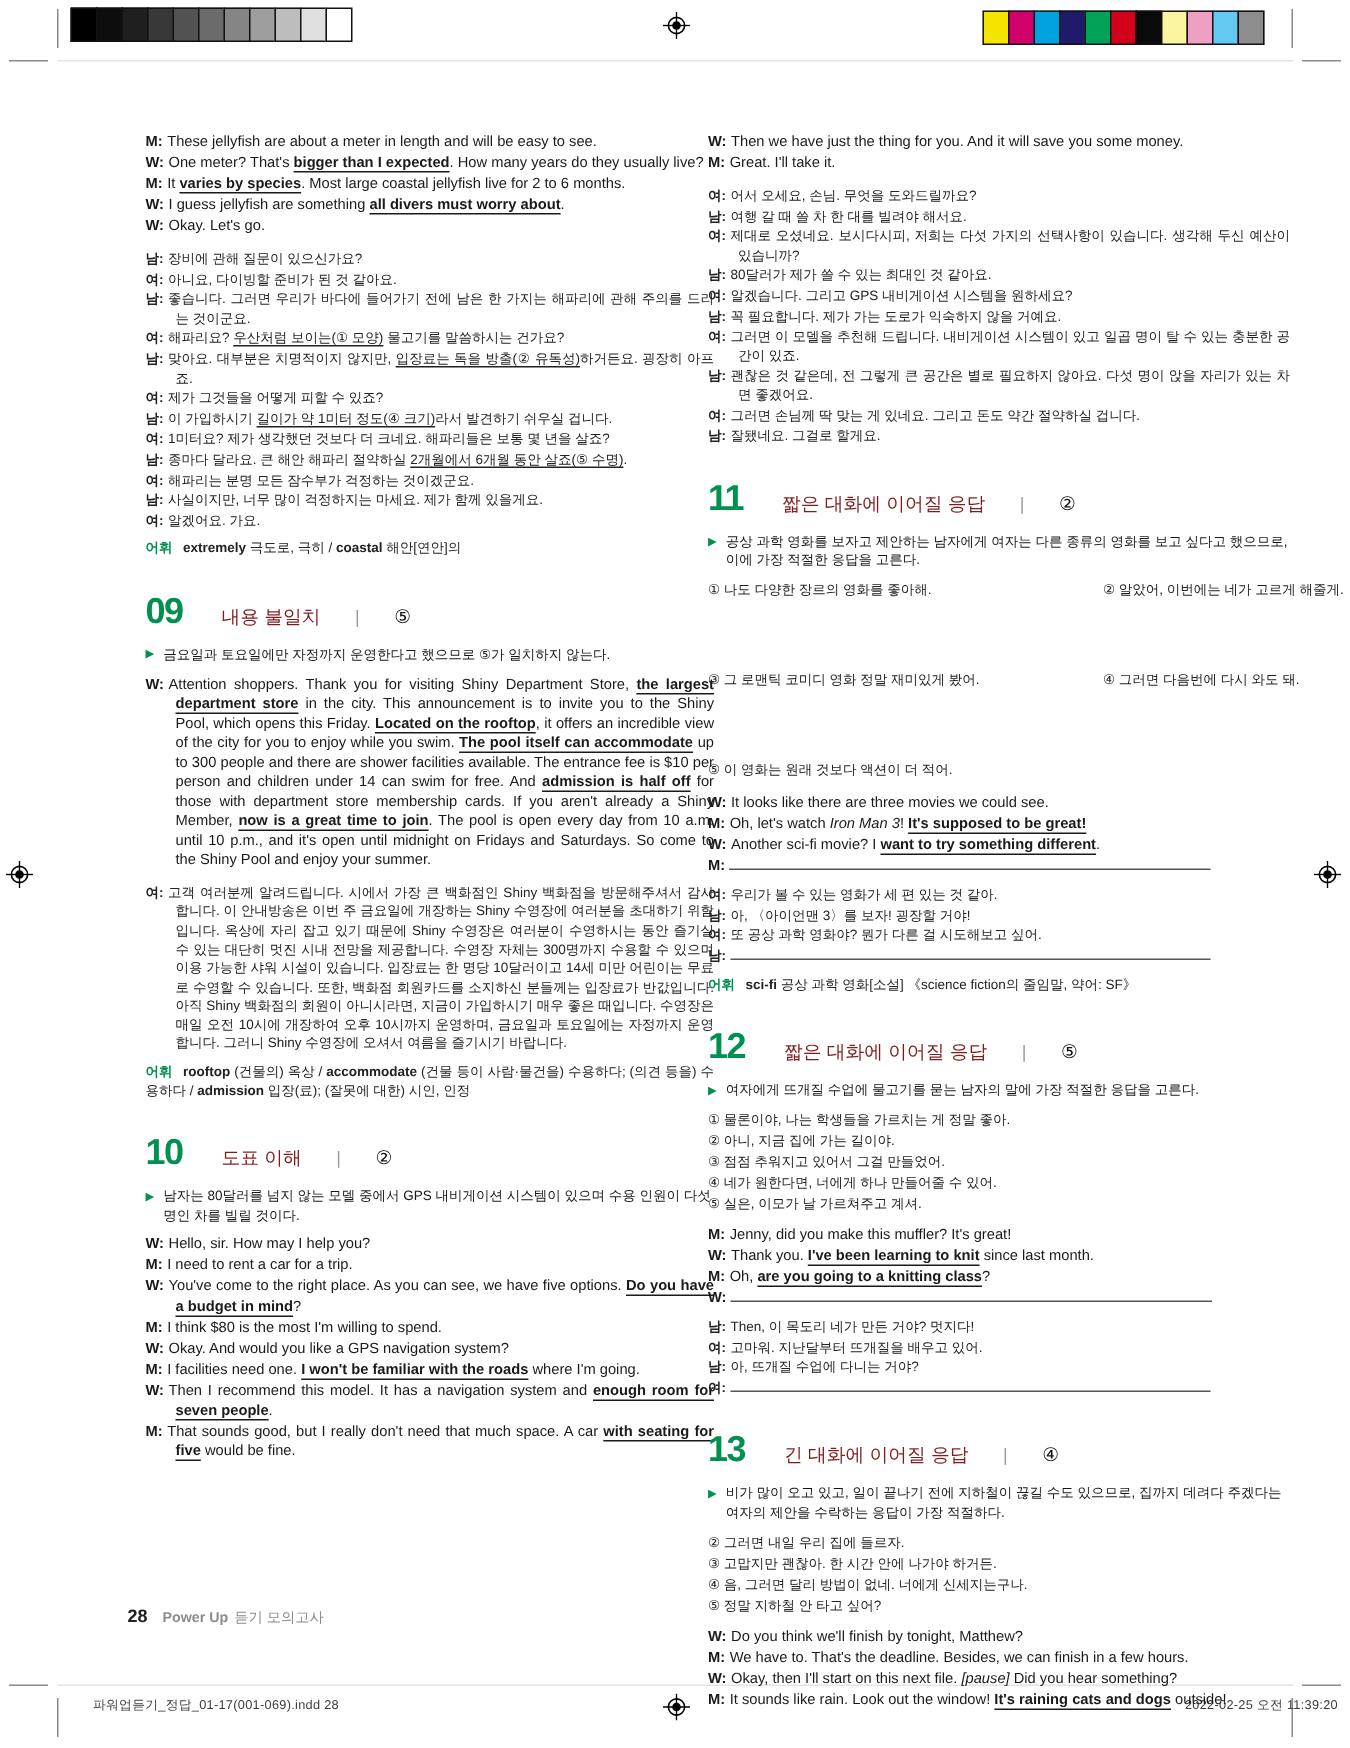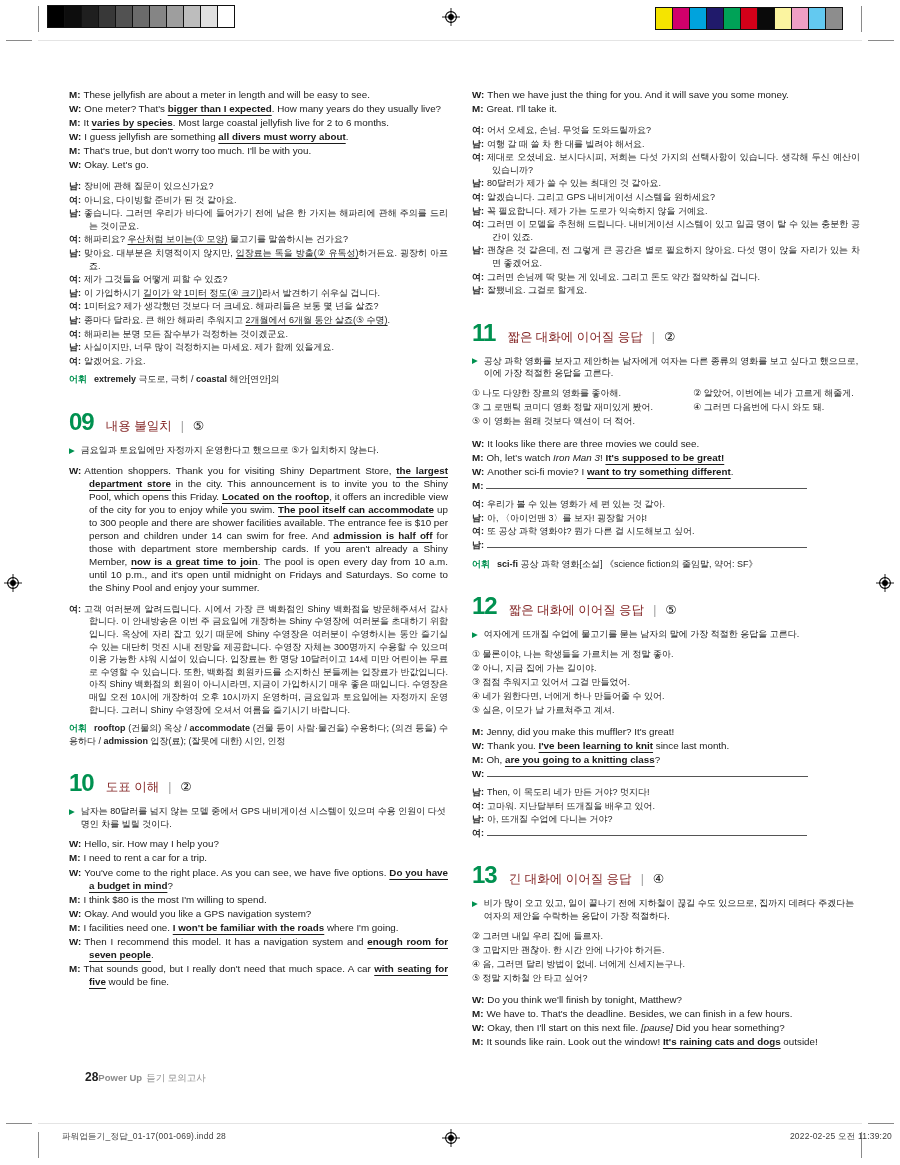--- a/index.html
+++ b/index.html
@@ -10,54 +10,54 @@
   }
   
   .bar{position:absolute;display:flex;}
   .sw{width:18px;height:23px;border:1px solid #111;margin-left:-1px;box-sizing:border-box;}
   .regmark{position:absolute;width:18px;height:18px;}
   .cm{position:absolute;background:#8a8a8a;}
   .page-edge{position:absolute;background:#e4e4e4;}
   .slug{position:absolute;font-size:8.5px;color:#3c3c3c;letter-spacing:.2px;white-space:nowrap;}
   
   .col{position:absolute;top:88px;}
-  .col-left{left:69px;width:379px;}
+  .col-left{left:97px;width:379px;}
   .col-right{left:472px;width:388px;}
   
   .dlg-en{font-size:9.8px;line-height:1.33;text-align:justify;}
   .dlg-ko{font-size:9px;line-height:1.4;text-align:justify;color:#222;}
   .dlg-line{padding-left:20px;text-indent:-20px;margin-bottom:1px;}
   .spk{font-weight:bold;margin-right:3px;}
   .s-p{}
   .s-b{font-weight:bold;}
   .s-i{font-style:italic;}
   .s-u{text-decoration:underline;text-underline-offset:2px;text-decoration-thickness:1px;}
   .s-bu{font-weight:bold;text-decoration:underline;text-underline-offset:2.5px;text-decoration-thickness:1px;}
   .s-bk{display:inline-block;width:87%;border-bottom:1px solid #555;height:.8em;text-indent:0;}
   .blk{margin-bottom:9px;}
   .blk-tight{margin-bottom:6px;}
   
   .vocab{font-size:9px;line-height:1.4;color:#222;text-align:justify;}
   .vlabel{color:#009150;font-weight:bold;margin-right:7px;}
   
   .sec{margin-top:22px;}
-  .sec-head{display:flex;align-items:baseline;margin-bottom:8px;}
+  .sec-head{display:flex;align-items:baseline;margin-bottom:8px;gap:14px;}
   .sec-num{color:#009150;font-size:24px;font-weight:bold;letter-spacing:-1px;margin-right:12px;}
   .sec-title{font-size:12.5px;font-weight:normal;color:#7f1d1d;}
   .sec-sep{color:#9a9a9a;margin:0 9px;font-size:12px;}
   .sec-ans{font-size:12.5px;color:#111;}
   .intro{display:flex;font-size:9px;line-height:1.4;color:#161616;margin-bottom:7px;}
   .intro-arrow{color:#009150;font-size:7.5px;margin:1.5px 6px 0 0;flex:0 0 auto;}
   
   .opts{font-size:9px;line-height:1.45;color:#222;margin-bottom:8px;}
-  .opts-grid{display:grid;grid-template-columns:56% 44%;column-gap:4px;}
+  .opts-grid{display:grid;grid-template-columns:56% 44%;column-gap:4px;gap:46px;}
   .opt{margin-bottom:1px;}
   
   .pgfoot{position:absolute;left:85px;top:1070px;display:flex;align-items:baseline;}
-  .pgnum{font-size:12px;font-weight:bold;color:#222;}
+  .pgnum{font-size:12px;font-weight:bold;color:#222;margin-right:10px;}
   .pgbrand{font-size:9.5px;font-weight:bold;color:#8b8b8b;margin-right:4px;}
   .pgrest{font-size:9.5px;color:#8b8b8b;}
 </style>
 </head>
 <body>
 
 <div class="bar" style="left:48px;top:5px;">
     <div class="sw" style="background: rgb(0, 0, 0);"></div>
     <div class="sw" style="background: rgb(13, 13, 13);"></div>
     <div class="sw" style="background: rgb(31, 31, 31);"></div>
@@ -123,33 +123,32 @@
 <div class="slug" style="left:62px;top:1131px;">파워업듣기_정답_01-17(001-069).indd   28</div>
 <div class="slug" style="right:8px;top:1131px;">2022-02-25   오전 11:39:20</div>
 
 <div class="col col-left">
 
   <div class="dlg-en blk">
       <div class="dlg-line"><span class="spk">M:</span><span class="s-p">These jellyfish are about a meter in length and will be easy to see.</span></div>
       <div class="dlg-line"><span class="spk">W:</span><span class="s-p">One meter? That's </span><span class="s-bu">bigger than I expected</span><span class="s-p">. How many years do they usually live?</span></div>
       <div class="dlg-line"><span class="spk">M:</span><span class="s-p">It </span><span class="s-bu">varies by species</span><span class="s-p">. Most large coastal jellyfish live for 2 to 6 months.</span></div>
       <div class="dlg-line"><span class="spk">W:</span><span class="s-p">I guess jellyfish are something </span><span class="s-bu">all divers must worry about</span><span class="s-p">.</span></div>
-      <div class="dlg-line"><span class="spk">M:</span><span class="s-p">That's true, but don't worry too much. I'll be with you.</span></div>
       <div class="dlg-line"><span class="spk">W:</span><span class="s-p">Okay. Let's go.</span></div>
     </div>
   <div class="dlg-ko blk-tight">
       <div class="dlg-line"><span class="spk">남:</span><span class="s-p">장비에 관해 질문이 있으신가요?</span></div>
       <div class="dlg-line"><span class="spk">여:</span><span class="s-p">아니요, 다이빙할 준비가 된 것 같아요.</span></div>
       <div class="dlg-line"><span class="spk">남:</span><span class="s-p">좋습니다. 그러면 우리가 바다에 들어가기 전에 남은 한 가지는 해파리에 관해 주의를 드리는 것이군요.</span></div>
       <div class="dlg-line"><span class="spk">여:</span><span class="s-p">해파리요? </span><span class="s-u">우산처럼 보이는(① 모양)</span><span class="s-p"> 물고기를 말씀하시는 건가요?</span></div>
       <div class="dlg-line"><span class="spk">남:</span><span class="s-p">맞아요. 대부분은 치명적이지 않지만, </span><span class="s-u">입장료는 독을 방출(② 유독성)</span><span class="s-p">하거든요. 굉장히 아프죠.</span></div>
       <div class="dlg-line"><span class="spk">여:</span><span class="s-p">제가 그것들을 어떻게 피할 수 있죠?</span></div>
       <div class="dlg-line"><span class="spk">남:</span><span class="s-p">이 가입하시기 </span><span class="s-u">길이가 약 1미터 정도(④ 크기)</span><span class="s-p">라서 발견하기 쉬우실 겁니다.</span></div>
       <div class="dlg-line"><span class="spk">여:</span><span class="s-p">1미터요? 제가 생각했던 것보다 더 크네요. 해파리들은 보통 몇 년을 살죠?</span></div>
-      <div class="dlg-line"><span class="spk">남:</span><span class="s-p">종마다 달라요. 큰 해안 해파리 추워지고 </span><span class="s-u">2개월에서 6개월 동안 살죠(⑤ 수명)</span><span class="s-p">.</span></div>
+      <div class="dlg-line"><span class="spk">남:</span><span class="s-p">종마다 달라요. 큰 해안 해파리 절약하실 </span><span class="s-u">2개월에서 6개월 동안 살죠(⑤ 수명)</span><span class="s-p">.</span></div>
       <div class="dlg-line"><span class="spk">여:</span><span class="s-p">해파리는 분명 모든 잠수부가 걱정하는 것이겠군요.</span></div>
       <div class="dlg-line"><span class="spk">남:</span><span class="s-p">사실이지만, 너무 많이 걱정하지는 마세요. 제가 함께 있을게요.</span></div>
       <div class="dlg-line"><span class="spk">여:</span><span class="s-p">알겠어요. 가요.</span></div>
     </div>
   <div class="vocab">
     <span class="vlabel">어휘</span><span><span class="s-b">extremely</span><span class="s-p"> 극도로, 극히 / </span><span class="s-b">coastal</span><span class="s-p"> 해안[연안]의</span></span>
   </div>
 
   <div class="sec">
     <div class="sec-head">

